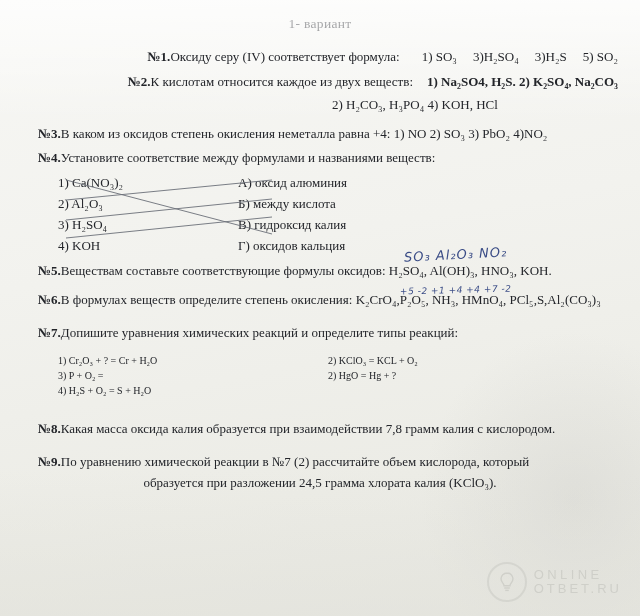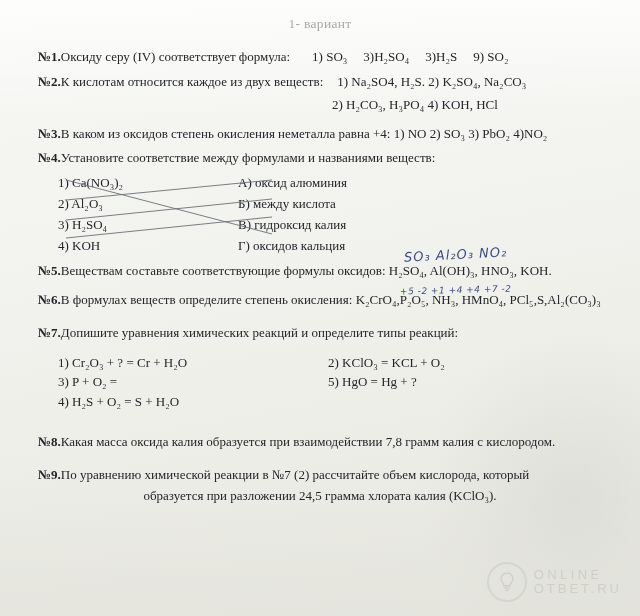--- a/index.html
+++ b/index.html
@@ -60,20 +60,21 @@
     padding-left: 16px;
   }
   .num {
     font-weight: bold;
     letter-spacing: 0;
   }
   .block-1 {
     display: flex;
     align-items: baseline;
     padding-left: 16px;
+    justify-content: flex-end;
   }
   .opt-group {
     display: flex;
     gap: 16px;
     margin-left: 22px;
   }
 
   
   .match {
     position: relative;
@@ -125,21 +126,21 @@
     font-size: 9px;
     font-style: italic;
     letter-spacing: 0.5px;
     transform: rotate(-1.5deg);
   }
 
   
   .rx {
     display: flex;
     padding-left: 36px;
-    font-size: 13px;
+    font-size: 10px;
     line-height: 1.5;
     align-items: center;
   }
   .rx-l { width: 270px; }
   .rx-r { width: 280px; }
 
   
   .watermark {
     position: absolute;
     right: 18px;
@@ -187,29 +188,29 @@
 
   <div class="content">
 
     <div class="q mt10">
       <div class="block-1">
         <span><span class="num">№1.</span><span>Оксиду серу (IV) соответствует формула:</span></span>
         <span class="opt-group">
           <span>1)  SO₃</span>
           <span>3)H₂SO₄</span>
           <span>3)H₂S</span>
-          <span>9)   SO₂</span>
+          <span>5)   SO₂</span>
         </span>
       </div>
     </div>
 
     <div class="q mt6">
       <div class="block-1">
         <span><span class="num">№2.</span><span>К кислотам относится каждое из двух веществ:</span></span>
-        <span style="margin-left:14px;">1) Na₂SO4, H₂S.     2) K₂SO₄, Na₂CO₃</span>
+        <span style="margin-left:14px;font-weight:bold;">1) Na₂SO4, H₂S.     2) K₂SO₄, Na₂CO₃</span>
       </div>
       <div style="padding-left: 310px; margin-top:4px;">2) H₂CO₃, H₃PO₄   4) KOH, HCl</div>
     </div>
 
     <div class="q q-indent mt10">
       <span class="num">№3.</span><span>В каком из оксидов степень окисления неметалла равна +4: 1) NO     2) SO₃     3) PbO₂        4)NO₂</span>
     </div>
 
     <div class="q q-indent mt6">
       <span class="num">№4.</span><span>Установите соответствие между формулами  и названиями веществ:</span>
@@ -249,21 +250,21 @@
     <div class="q q-indent mt14">
       <span class="num">№7.</span><span>Допишите уравнения химических реакций  и определите типы реакций:</span>
     </div>
 
     <div class="rx mt10">
       <div class="rx-l">1)   Cr₂O₃ +   ?  =  Cr  +  H₂O</div>
       <div class="rx-r">2)   KClO₃  =  KCL  +  O₂</div>
     </div>
     <div class="rx">
       <div class="rx-l">3)   P  + O₂ =</div>
-      <div class="rx-r">5)   HgO  =  Hg  +  ?</div>
+      <div class="rx-r">2)   HgO  =  Hg  +  ?</div>
     </div>
     <div class="rx">
       <div class="rx-l">4)   H₂S  +  O₂ = S + H₂O</div>
       <div class="rx-r"></div>
     </div>
 
     <div class="q q-indent mt14" style="margin-top:22px;">
       <span class="num">№8.</span><span>Какая масса оксида калия образуется при взаимодействии 7,8 грамм калия с кислородом.</span>
     </div>
 

